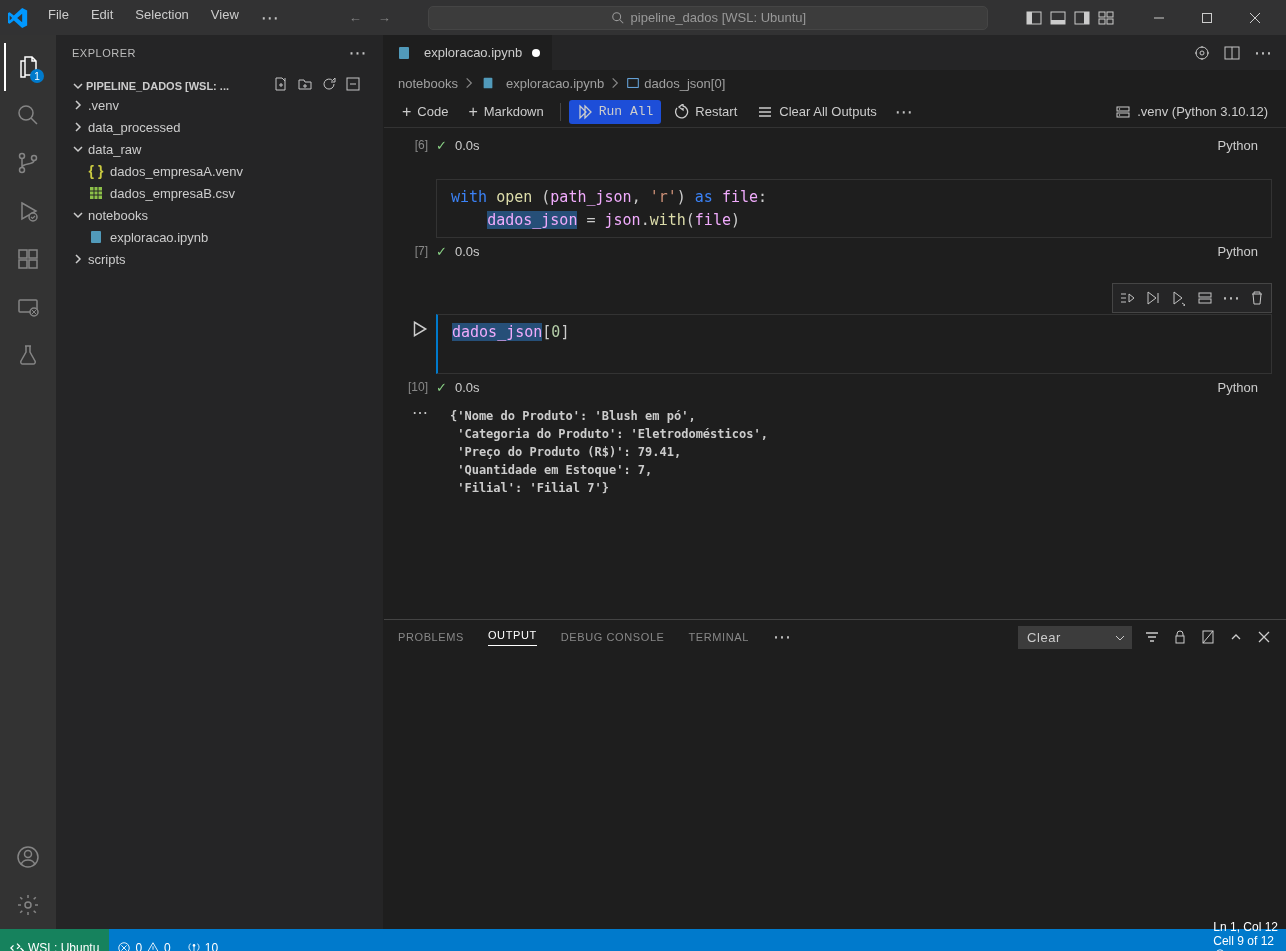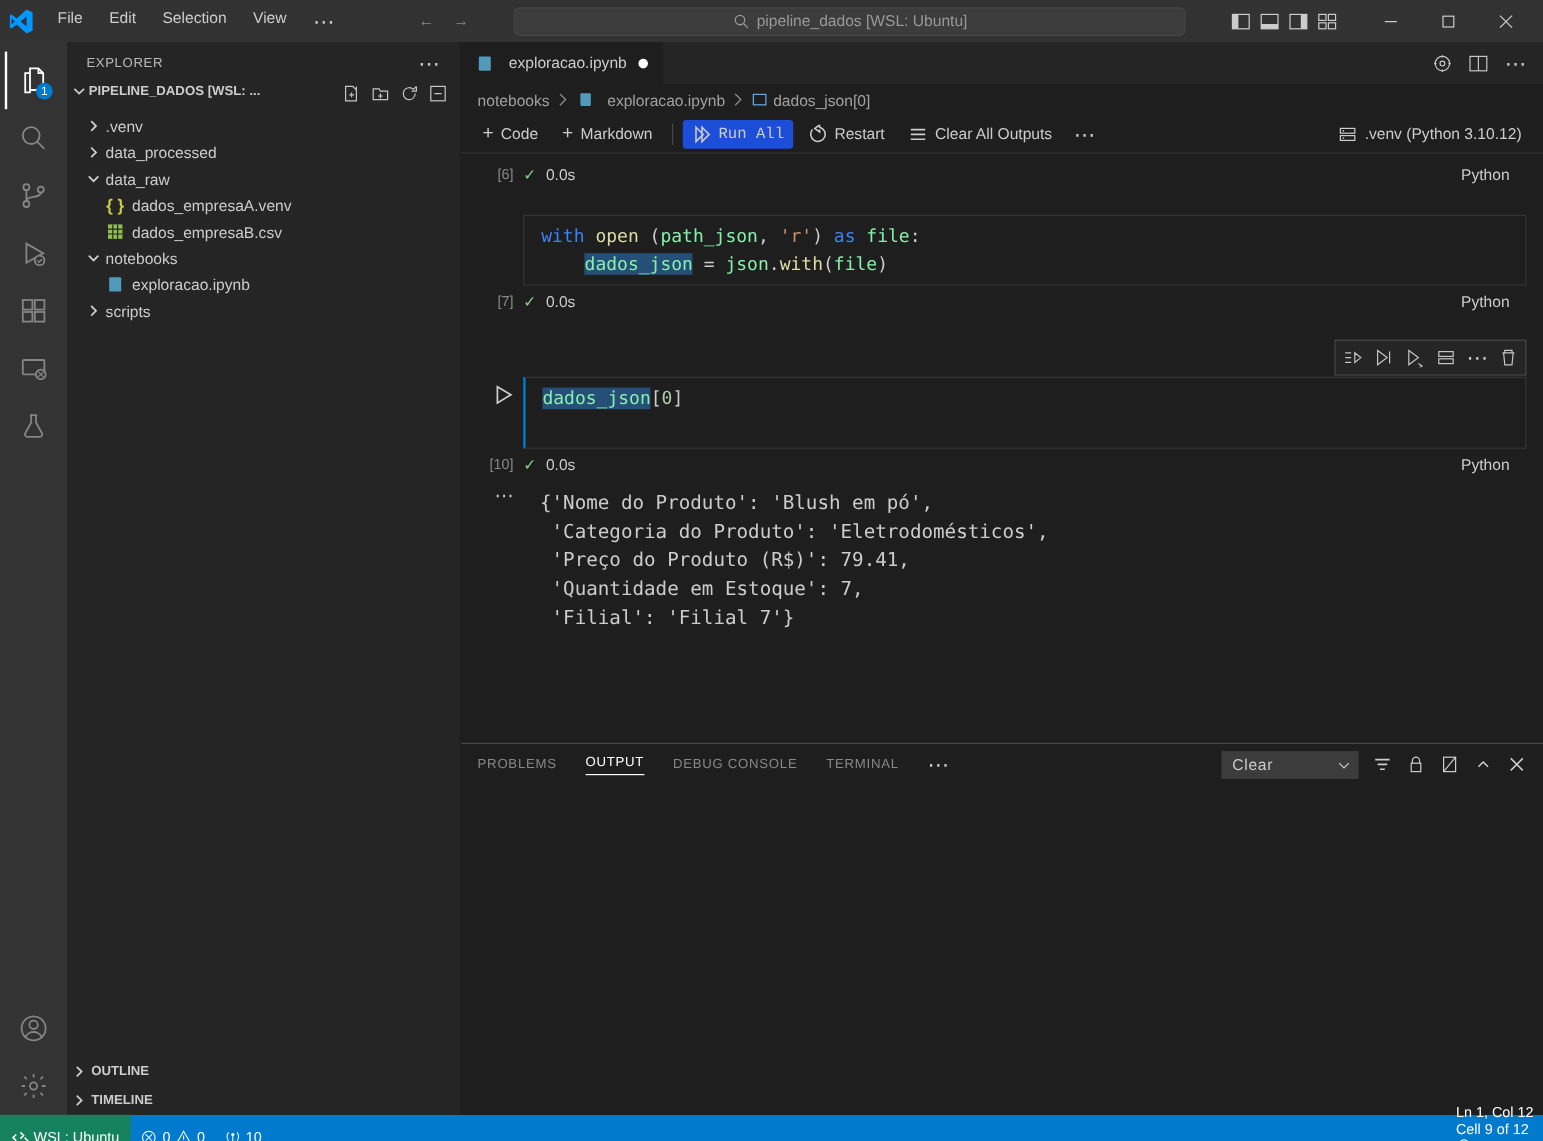--- a/index.html
+++ b/index.html
@@ -91,22 +91,22 @@
   padding: 0 16px;
   color:#bbbbbb;
   font-size:11px;
   letter-spacing:0.5px;
   gap:20px;
 }
 .sidebar-header-title { font-weight:400;}
 .folder-header {
   height: 22px;
   display:flex;
-  align-items:flex-start;
-  padding: 0 4px;
+  align-items:flex-end;
+  padding: 0 16px;
   font-size:11px;
   font-weight:700;
   color:#cccccc;
   cursor:pointer;
 }
 .folder-header svg.chev { width:12px;height:12px; margin-right:2px;}
 .folder-actions { margin-left:auto; display:flex; gap:8px; padding-right:6px;}
 .folder-actions svg { width:16px;height:16px; color:#c5c5c5;}
 .tree { padding: 2px 0; }
 .tree-item {
@@ -226,24 +226,25 @@
   display:flex;
   justify-content:space-between;
   align-items:center;
   padding: 2px 14px 2px 0;
   font-size:13px;
 }
 .status-left { display:flex; align-items:center; gap:8px;}
 .check { color:#89d185;}
 .cell-output {
   font-family:"Consolas",monospace;
-  font-size:16px;
+  font-size:12px;
   line-height:1.5;
   white-space:pre;
   padding:6px 0 6px 14px;
+  font-weight:bold;
 }
 .cell-actions {
   position:relative;
   display:flex;
   justify-content:flex-end;
 }
 .cell-action-bar {
   background:#252526;
   border:1px solid #454545;
   display:flex;
@@ -253,21 +254,21 @@
   margin-bottom:-1px;
 }
 .cell-action-bar .cab {
   width:24px;height:24px;display:flex;align-items:center;justify-content:center;cursor:pointer;color:#c5c5c5;
 }
 .cell-action-bar .cab svg {width:16px;height:16px;}
 .run-tri { width:18px;height:18px;}
 .tok-kw { color:#3b82f6;}
 .tok-fn { color:#dcdcaa;}
 .tok-str { color:#ce9178;}
-.tok-var { color:#86efac;}
+.tok-var { color:#f0abfc;}
 .tok-num { color:#b5cea8;}
 .tok-hl { background:#264f78;}
 .panel {
   height:310px;
   border-top:1px solid #444;
   background:#1e1e1e;
   display:flex;flex-direction:column;
 }
 .panel-tabs {
   height:34px;
@@ -508,34 +509,20 @@
               <rect x="3" y="2" width="10" height="12" rx="1" fill="#519aba"></rect>
             </svg>
           </span>
           <span>exploracao.ipynb</span>
         </div>
       <div class="tree-item">
           <svg class="chev" viewBox="0 0 12 12">
             <path d="M4 2l4 4-4 4" fill="none" stroke="currentColor" stroke-width="1.5"></path>
           </svg>
           <span>scripts</span>
-        </div>
-    </div>
-    <div class="sidebar-bottom">
-      <div class="sidebar-section">
-          <svg class="chev" style="width:12px;height:12px;margin-right:4px" viewBox="0 0 12 12">
-            <path d="M4 2l4 4-4 4" fill="none" stroke="currentColor" stroke-width="1.5"></path>
-          </svg>
-          <span>OUTLINE</span>
-        </div>
-      <div class="sidebar-section">
-          <svg class="chev" style="width:12px;height:12px;margin-right:4px" viewBox="0 0 12 12">
-            <path d="M4 2l4 4-4 4" fill="none" stroke="currentColor" stroke-width="1.5"></path>
-          </svg>
-          <span>TIMELINE</span>
         </div>
     </div>
   </div>
 
   <div class="editor-area">
     <div class="tab-bar">
       <div class="tab">
         <span class="file-icon ipynb">
             <svg width="16" height="16" viewBox="0 0 16 16">
               <rect x="3" y="2" width="10" height="12" rx="1" fill="#519aba"></rect>

